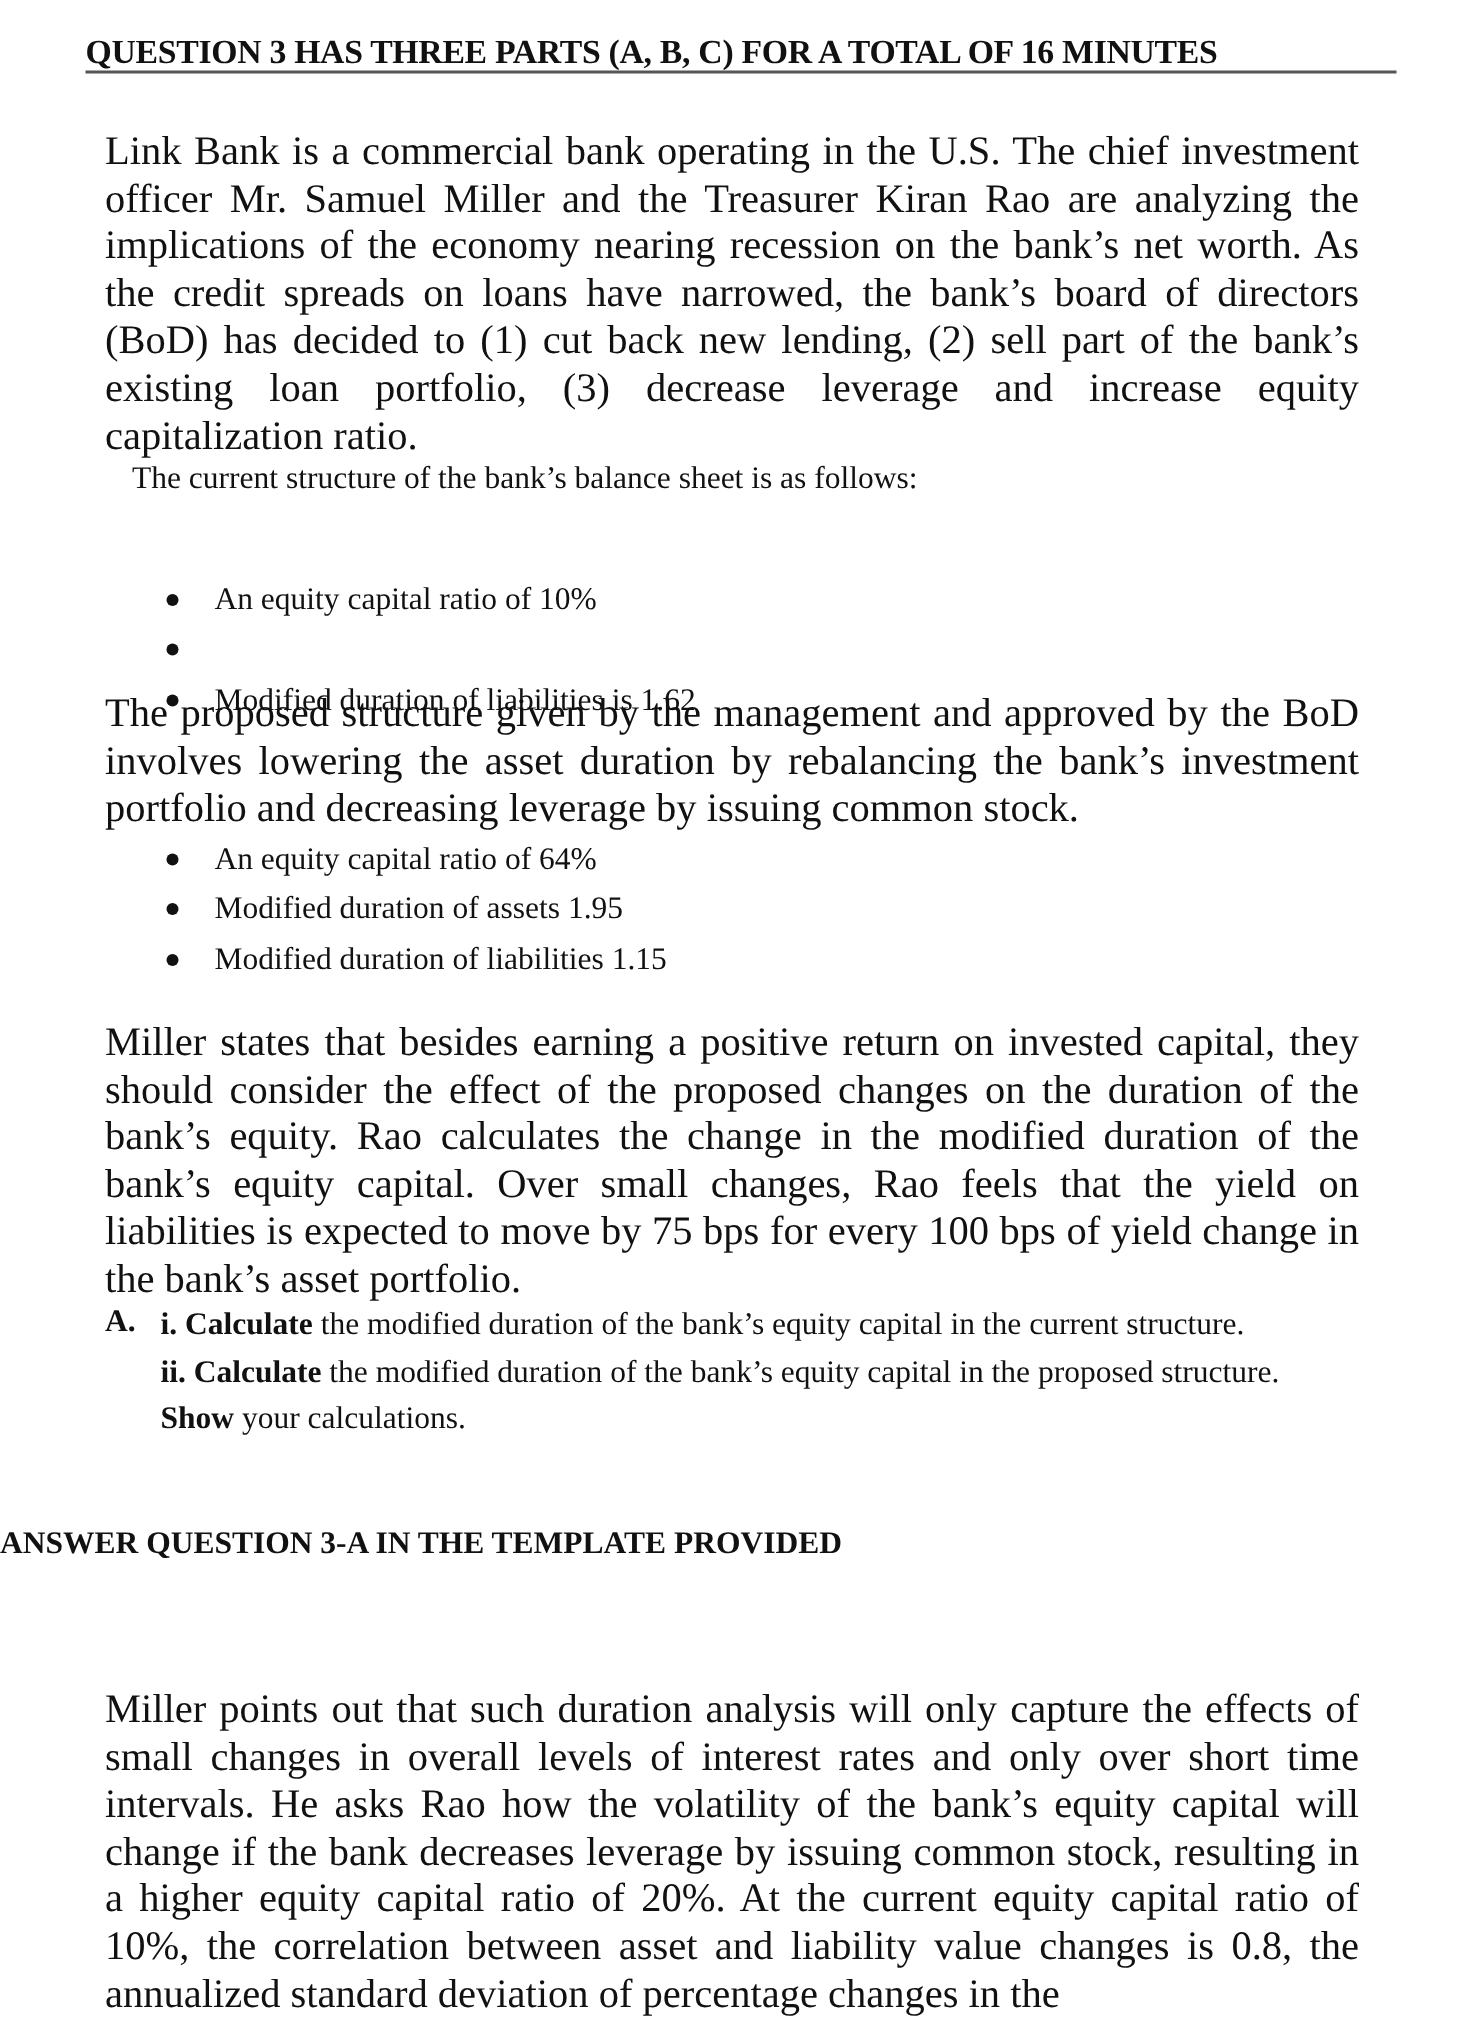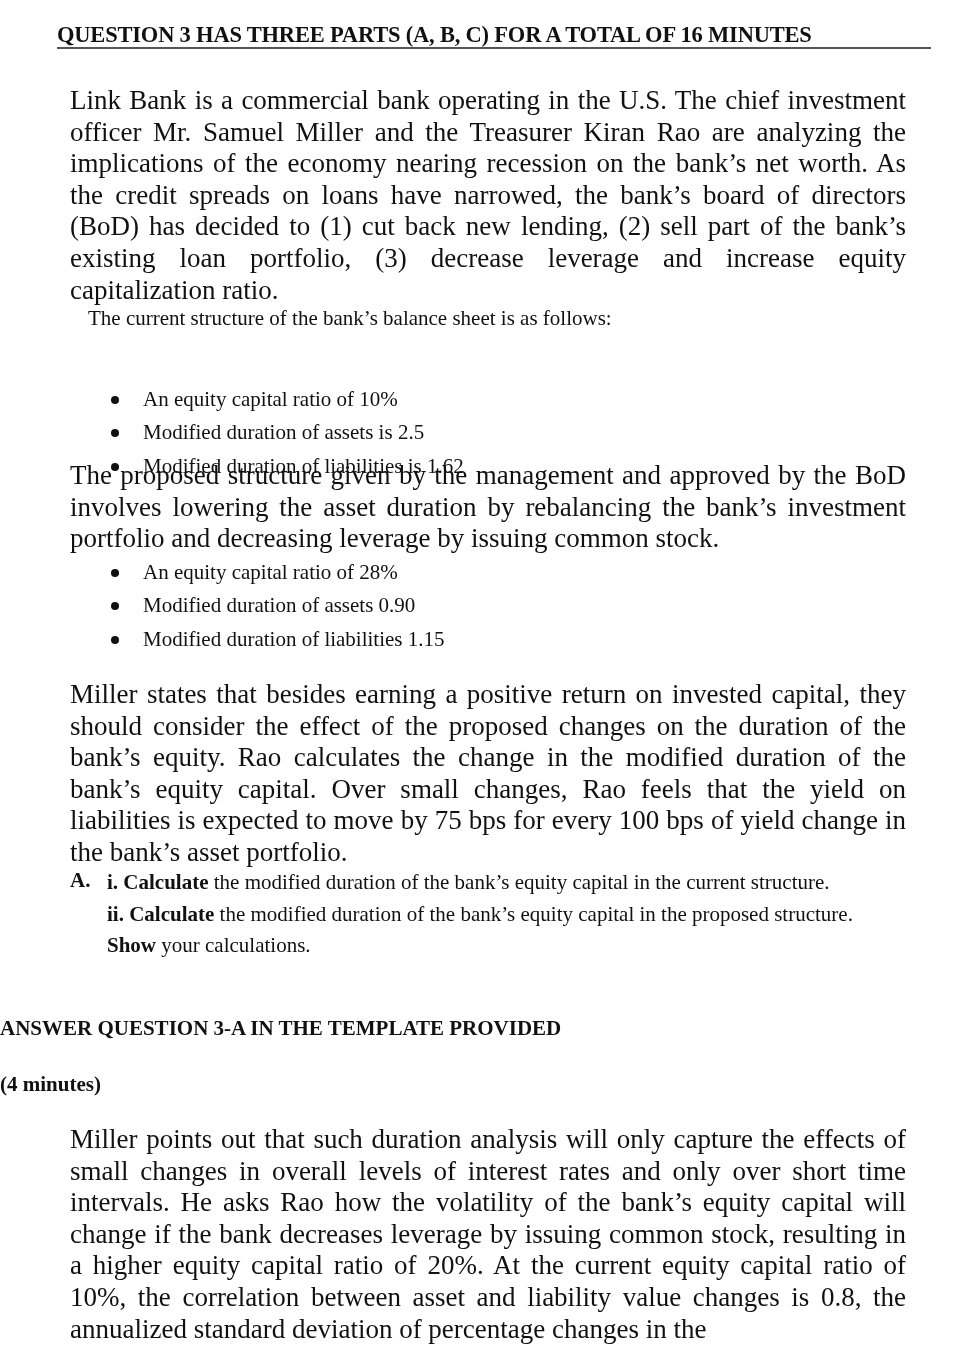--- a/index.html
+++ b/index.html
@@ -87,28 +87,28 @@
 <div class="page">
 
   <div class="title">QUESTION 3 HAS THREE PARTS (A, B, C) FOR A TOTAL OF 16 MINUTES</div>
   <div class="title-rule"></div>
 
   <div class="para" style="top:85px;">Link Bank is a commercial bank operating in the U.S. The chief investment officer Mr. Samuel  Miller and the Treasurer Kiran Rao are analyzing the implications of the economy nearing recession on the bank’s net worth. As the credit spreads on loans have narrowed, the bank’s  board of directors (BoD) has decided to (1) cut back new lending, (2) sell part of the bank’s existing loan portfolio, (3) decrease leverage and increase equity capitalization ratio.</div>
 
   <div class="lead" style="top:306px;">The current structure of the bank’s balance sheet is as follows:</div>
   <ul class="bullets" style="top:336px;margin-top:47px;">
     <li><span class="dot"></span><span>An equity capital ratio of 10%</span></li>
-    <li><span class="dot"></span><span>Modified duration of assets is 2.5</span></li>
+    <li><span class="dot"></span></li>
     <li><span class="dot"></span><span>Modified duration of liabilities is 1.62</span></li>
   </ul>
 
   <div class="para" style="top:460px;">The proposed structure given by the management and approved by the BoD involves lowering  the asset duration by rebalancing the bank’s investment portfolio and decreasing leverage by  issuing common stock.</div>
   <ul class="bullets" style="top:556px;">
-    <li><span class="dot"></span><span>An equity capital ratio of 28%</span></li>
-    <li><span class="dot"></span><span>Modified duration of assets 0.90</span></li>
+    <li><span class="dot"></span><span>An equity capital ratio of 64%</span></li>
+    <li><span class="dot"></span><span>Modified duration of assets 1.95</span></li>
     <li><span class="dot"></span><span>Modified duration of liabilities 1.15</span></li>
   </ul>
 
   <div class="para" style="top:679px;">Miller states that besides earning a positive return on invested capital, they should consider  the effect of the proposed changes on the duration of the bank’s equity. Rao calculates the  change in the modified duration of the bank’s equity capital. Over small changes, Rao feels that  the yield on liabilities is expected to move by 75 bps for every 100 bps of yield change in the  bank’s asset portfolio.</div>
 
   <div class="qa" style="top:868px;">
     <div class="qa-row">
       <span class="qa-label">A.</span>
       <div class="qa-text">
         <span class="bold">i.</span>
@@ -122,17 +122,16 @@
       </div>
     </div>
     <div class="qa-row" style="margin-top:3px;">
       <div class="qa-text">
         <span class="bold">Show</span><span> your calculations.</span>
       </div>
     </div>
   </div>
 
   <div class="center-bold" style="top:1016px;">ANSWER QUESTION 3-A IN THE TEMPLATE PROVIDED</div>
-  <div class="center-bold" style="top:1072px;">(4 minutes)</div>
 
   <div class="para" style="top:1124px;">Miller points out that such duration analysis will only capture the effects of small changes in  overall levels of interest rates and only over short time intervals. He asks Rao how the volatility of the bank’s equity capital will change if the bank decreases leverage by issuing  common stock, resulting in a higher equity capital ratio of 20%. At the current equity capital  ratio of 10%, the correlation between asset and liability value changes is 0.8, the annualized  standard deviation of percentage changes in the</div>
 
 </div>
 
 </body></html>

